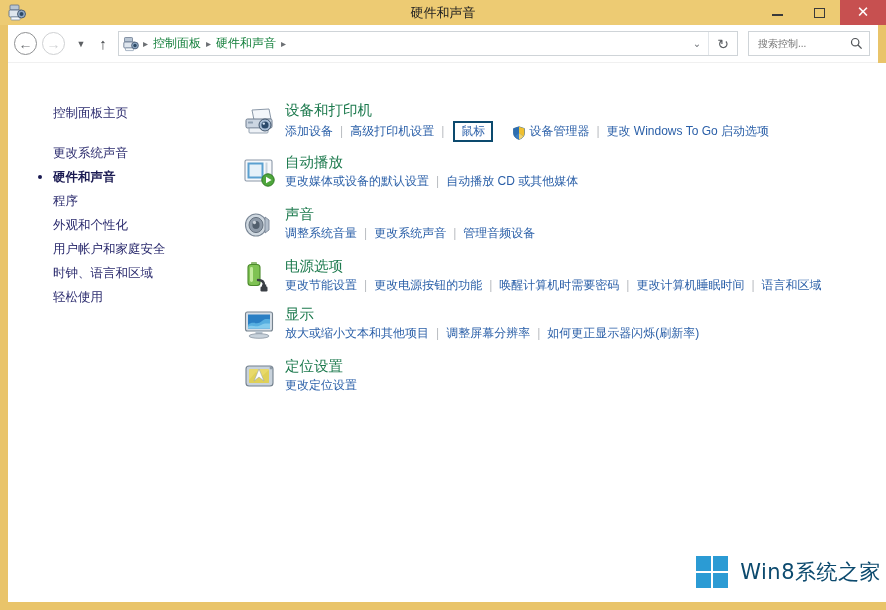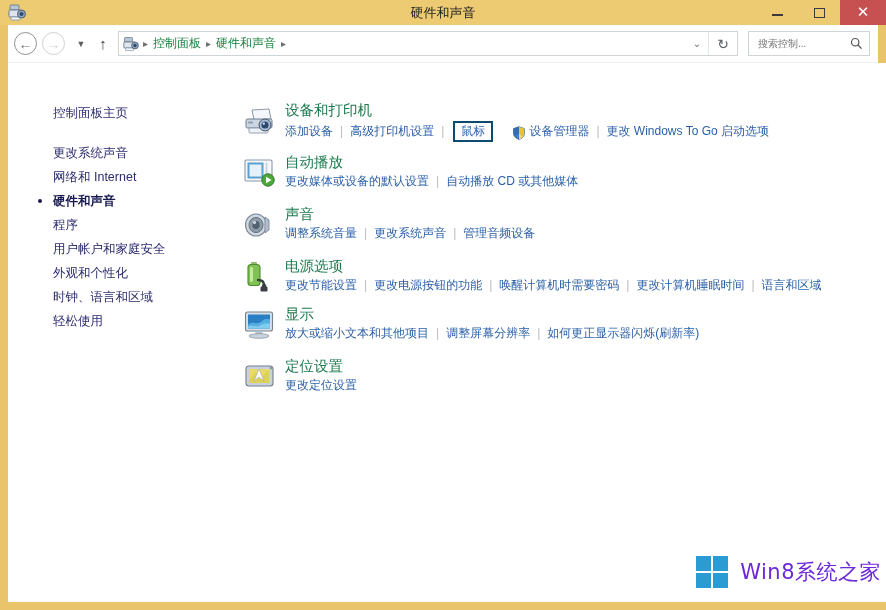--- a/index.html
+++ b/index.html
@@ -307,21 +307,21 @@
     bottom: 12px;
     display: flex;
     align-items: center;
   }
   #wm-logo {
     width: 36px; height: 36px;
     margin-right: 9px;
   }
   #wm-text {
     font-size: 21px;
-    color: #6d28d9;
+    color: #0c4a6e;
     letter-spacing: 0.5px;
     font-family: "DejaVu Sans", sans-serif;
   }
 </style>
 </head>
 <body>
 
 <div id="window">
 
   <div id="titlebar">
@@ -395,25 +395,24 @@
           </svg>
         </span>
       </div>
     </div>
 
     <div id="body-area">
 
       <div id="sidebar">
         <div class="side-link home">控制面板主页</div>
         <div class="side-link">更改系统声音</div>
-        <div class="side-link">网络和 Internet</div>
         <div class="side-link current">硬件和声音</div>
         <div class="side-link">程序</div>
+        <div class="side-link">外观和个性化</div>
         <div class="side-link">用户帐户和家庭安全</div>
-        <div class="side-link">外观和个性化</div>
         <div class="side-link">时钟、语言和区域</div>
         <div class="side-link">轻松使用</div>
       </div>
 
       <div id="main">
 
         <div class="section" style="margin-top:38px;">
           <span class="sec-icon">
             <svg width="34" height="34" viewBox="0 0 34 34">
               <path d="M9 6 L26 5 L28 15 L11 16 Z" fill="#f3f6fa" stroke="#8b98a8" stroke-width="1"></path>

